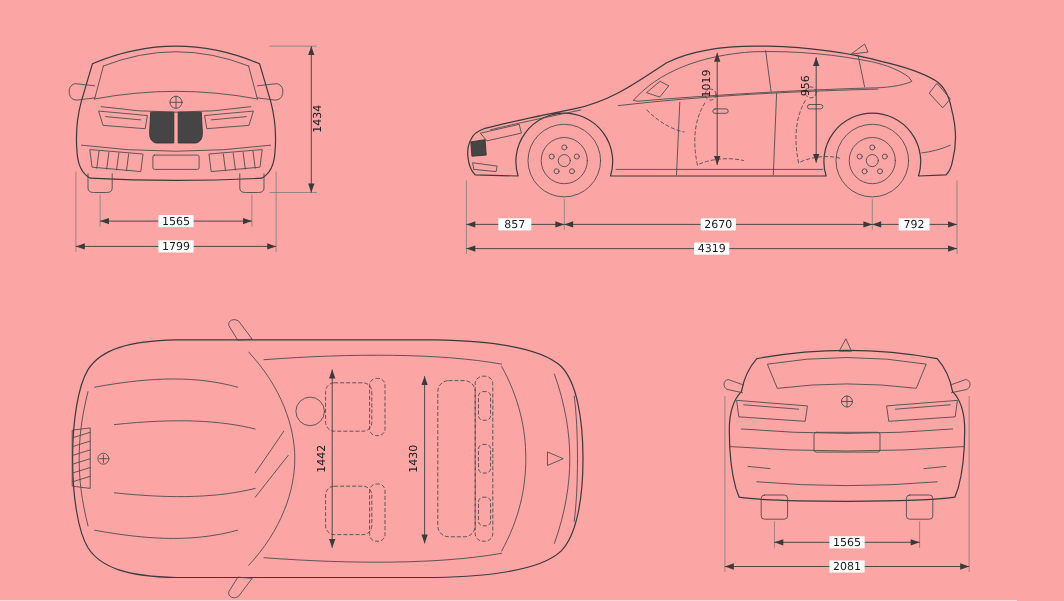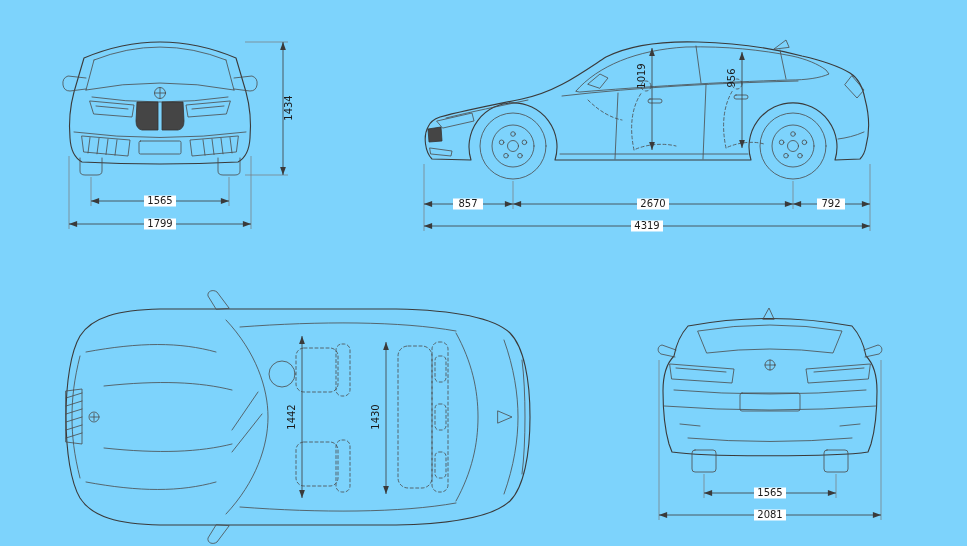--- a/index.html
+++ b/index.html
@@ -1,16 +1,16 @@
 <!DOCTYPE html>
 <html><head>
 <meta charset="utf-8">
 <style>
   html,body{margin:0;padding:0;background:#fff;}
-  .canvas{width:967px;height:546px;background:#7dd3fc;position:relative;overflow:hidden;
+  .canvas{width:967px;height:546px;background:#fca5a5;position:relative;overflow:hidden;
           font-family:"DejaVu Sans",sans-serif;}
   svg{display:block;}
   .o   {stroke:#3a3a3a;stroke-width:1.1;fill:none;stroke-linejoin:round;stroke-linecap:round;}
   .d   {stroke:#4a4a4a;stroke-width:.8;fill:none;stroke-linejoin:round;stroke-linecap:round;}
   .dash{stroke-dasharray:3 2.5;}
   .dark{fill:#454545;stroke:#333;stroke-width:.8;}
   .dim {stroke:#3a3a3a;stroke-width:.8;fill:none;}
   .ext {stroke:#7a7a7a;stroke-width:.7;fill:none;}
   .lbl {font:10px "DejaVu Sans",sans-serif;fill:#1a1a1a;text-anchor:middle;}
   .bgr {fill:#fff;stroke:none;}

